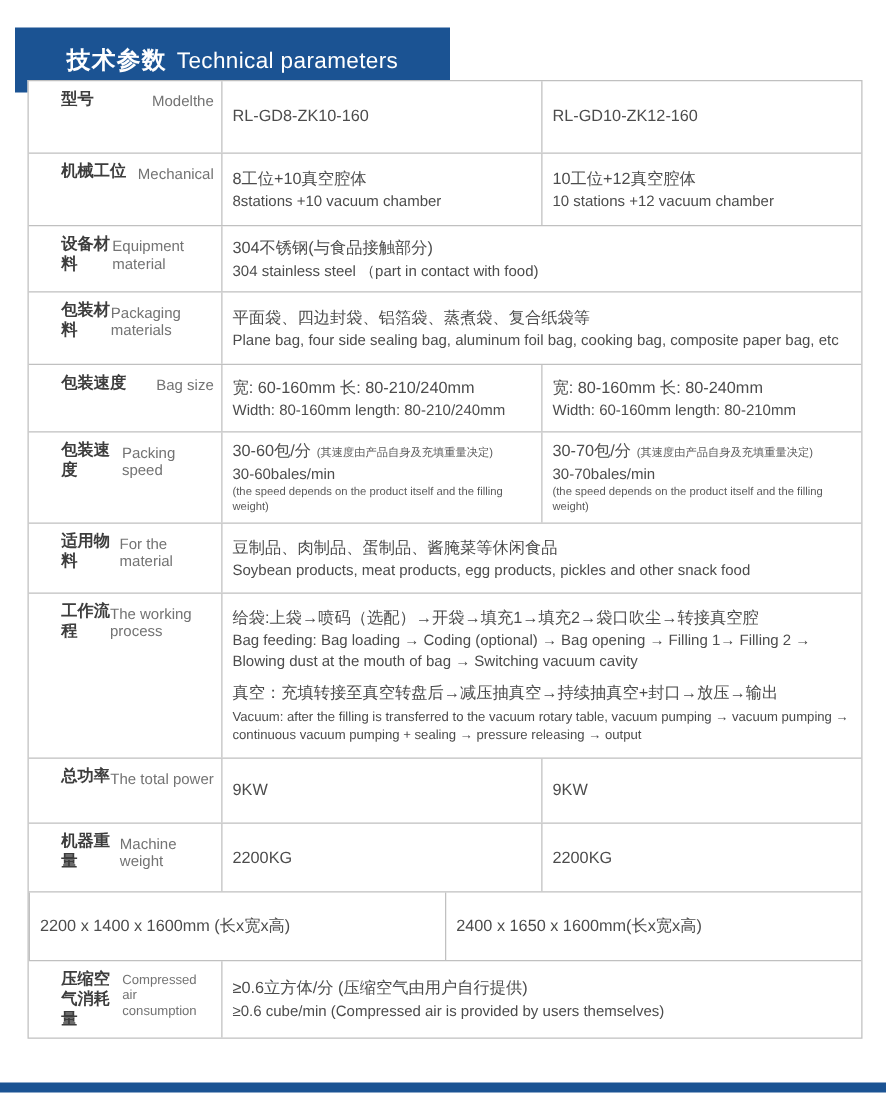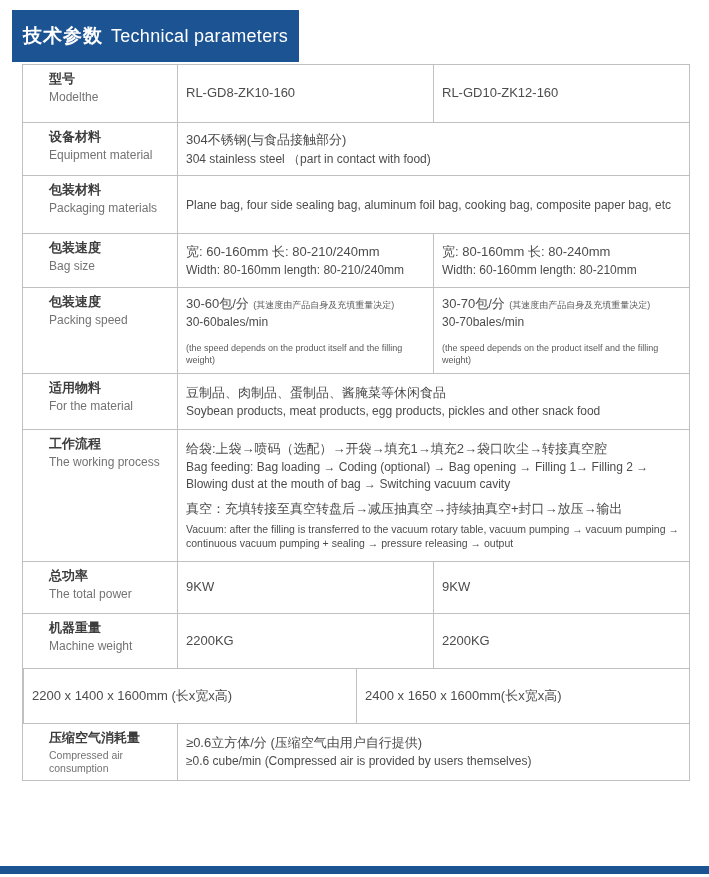--- a/index.html
+++ b/index.html
@@ -2,46 +2,46 @@
 <html><head>
 <meta charset="utf-8">
 <style>
   html,body{margin:0;padding:0;}
   body{
     width:709px;height:877px;position:relative;background:#ffffff;
     font-family:"Liberation Sans","DejaVu Sans",sans-serif;
     -webkit-font-smoothing:antialiased;overflow:hidden;
   }
   .banner{
-    position:absolute;left:12px;top:10px;width:287px;height:52px;
+    position:absolute;left:12px;top:22px;width:348px;height:52px;
     background:#1b5393;color:#ffffff;display:flex;align-items:center;justify-content:center;
   }
   .banner .zh-title{font-size:19px;font-weight:bold;letter-spacing:1px;}
   .banner .en-title{font-size:18px;font-weight:normal;margin-left:8px;letter-spacing:0.3px;}
   .spec-table{
     position:absolute;left:22px;top:64px;width:668px;
     border:1px solid #c0c0c0;box-sizing:border-box;background:#fff;
   }
   .row{display:flex;border-top:1px solid #c0c0c0;}
   .row:first-child{border-top:none;}
   .label{
     flex:0 0 154px;width:154px;box-sizing:border-box;
-    padding:6px 6px 6px 26px;display:flex;flex-direction:column;justify-content:flex-start;
+    padding:6px 6px 6px 26px;display:flex;flex-direction:row;justify-content:space-between;
   }
   .label .zh{font-size:13px;font-weight:bold;color:#3d3d3d;line-height:1.25;}
   .label .en{font-size:12px;font-weight:normal;color:#737373;margin-top:3px;line-height:1.2;}
   .label .en.small{font-size:10.5px;}
   .cell{
     flex:1;box-sizing:border-box;border-left:1px solid #c0c0c0;
     padding:6px 8px 6px 8px;display:flex;flex-direction:column;justify-content:center;
   }
   .c-zh{font-size:13px;color:#4c4c4c;line-height:1.4;}
   .c-en{font-size:12px;color:#4c4c4c;line-height:1.35;margin-top:1px;}
   .note{font-size:9px;color:#5a5a5a;}
-  .note-line{font-size:9px;color:#5a5a5a;line-height:1.3;margin-top:13px;}
+  .note-line{font-size:9px;color:#5a5a5a;line-height:1.3;margin-top:1px;}
   .mt6{margin-top:8px;}
   .c-en-small{font-size:10.5px;color:#4c4c4c;line-height:1.35;margin-top:4px;}
   
   .r0{min-height:57px}.r1{min-height:57px}.r2{min-height:52px}.r3{min-height:57px}
   .r4{min-height:53px}.r5{min-height:53px}.r6{min-height:55px}.r7{min-height:55px}
   .r8{min-height:131px}.r9{min-height:51px}.r10{min-height:54px}.r11{min-height:54px}
   .r12{min-height:51px}
   .bottom-bar{
     position:absolute;left:0;right:0;top:866px;height:8px;background:#1b5393;
   }
@@ -62,38 +62,53 @@
       <span class="en">Modelthe</span>
     </div>
     <div class="cell">
       <span class="c-zh">RL-GD8-ZK10-160</span>
     </div>
     <div class="cell">
       <span class="c-zh">RL-GD10-ZK12-160</span>
     </div>
   </div>
 
+  <div class="row r1">
+    <div class="label">
+      <span class="zh">机械工位</span>
+      <span class="en">Mechanical</span>
+    </div>
+    <div class="cell">
+      <span class="c-zh">8工位+10真空腔体</span>
+      <span class="c-en">8stations +10 vacuum chamber</span>
+    </div>
+    <div class="cell">
+      <span class="c-zh">10工位+12真空腔体</span>
+      <span class="c-en">10 stations +12 vacuum chamber</span>
+    </div>
+  </div>
 
   <div class="row r2">
     <div class="label">
       <span class="zh">设备材料</span>
       <span class="en">Equipment material</span>
     </div>
     <div class="cell">
       <span class="c-zh">304不锈钢(与食品接触部分)</span>
       <span class="c-en">304 stainless steel （part in contact with food)</span>
     </div>
   </div>
 
   <div class="row r3">
     <div class="label">
       <span class="zh">包装材料</span>
       <span class="en">Packaging materials</span>
     </div>
     <div class="cell">
+      <span class="c-zh">平面袋、四边封袋、铝箔袋、蒸煮袋、复合纸袋等</span>
       <span class="c-en">Plane bag, four side sealing bag, aluminum foil bag, cooking bag, composite paper bag, etc</span>
     </div>
   </div>
 
   <div class="row r4">
     <div class="label">
       <span class="zh">包装速度</span>
       <span class="en">Bag size</span>
     </div>
     <div class="cell">

